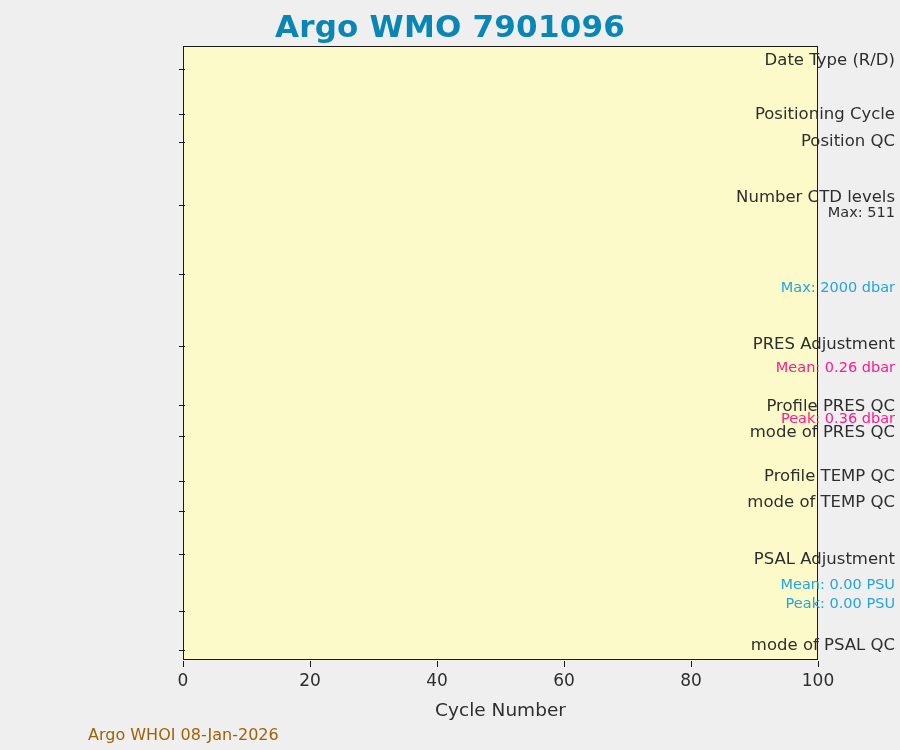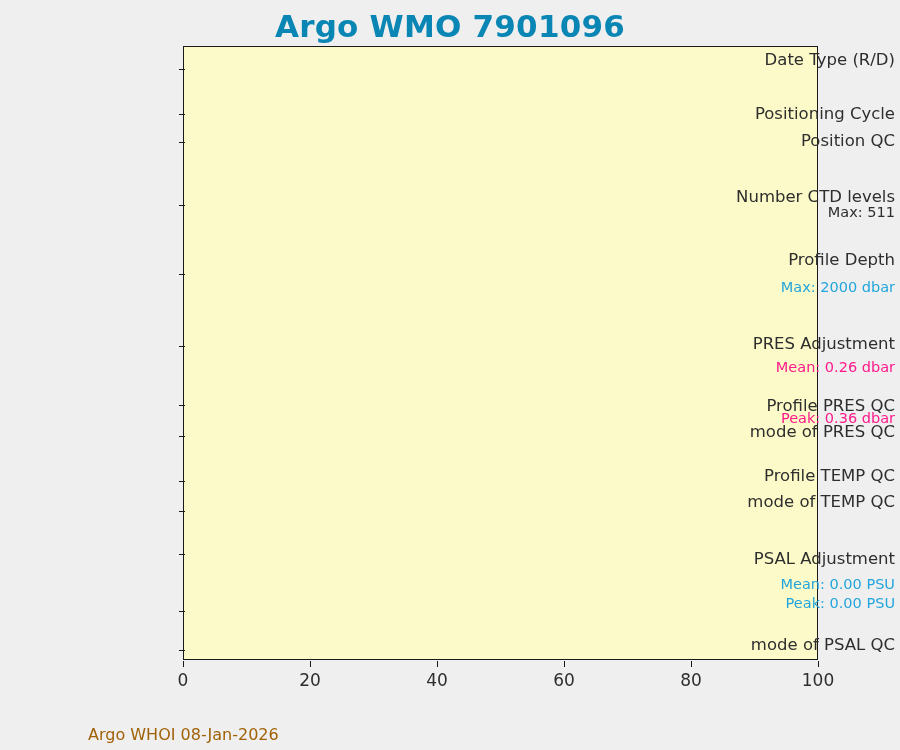--- a/index.html
+++ b/index.html
@@ -154,31 +154,31 @@
     <div class="xtick" style="left:635px;"></div>
 
     <div class="xtlab" style="left:0px;">0</div>
     <div class="xtlab" style="left:127px;">20</div>
     <div class="xtlab" style="left:254px;">40</div>
     <div class="xtlab" style="left:381px;">60</div>
     <div class="xtlab" style="left:508px;">80</div>
     <div class="xtlab" style="left:635px;">100</div>
   </div>
 
+  <div id="xlabel">Cycle Number</div>
   <div id="footer">Argo WHOI 08-Jan-2026</div>
 
   <div class="lbl" style="top:52px;">Date Type (R/D)</div>
 
   <div class="lbl" style="top:106px;">Positioning Cycle</div>
   <div class="lbl" style="top:133px;">Position QC</div>
 
   <div class="lbl" style="top:181px;margin-top:8px;">Number CTD levels</div>
   <div class="lbl sub" style="top:205px;">Max: 511</div>
 
-  <div class="lbl" style="top:252px;">Profile Depth</div>
   <div class="lbl sub cyan" style="top:280px;">Max: 2000 dbar</div>
 
   <div class="lbl" style="top:336px;">PRES Adjustment</div>
   <div class="lbl sub pink" style="top:360px;">Mean: 0.26 dbar</div>
   <div class="lbl sub pink" style="top:379px;margin-top:32px;">Peak: 0.36 dbar</div>
 
   <div class="lbl" style="top:398px;">Profile PRES QC</div>
   <div class="lbl" style="top:424px;">mode of PRES QC</div>
 
   <div class="lbl" style="top:468px;">Profile TEMP QC</div>

